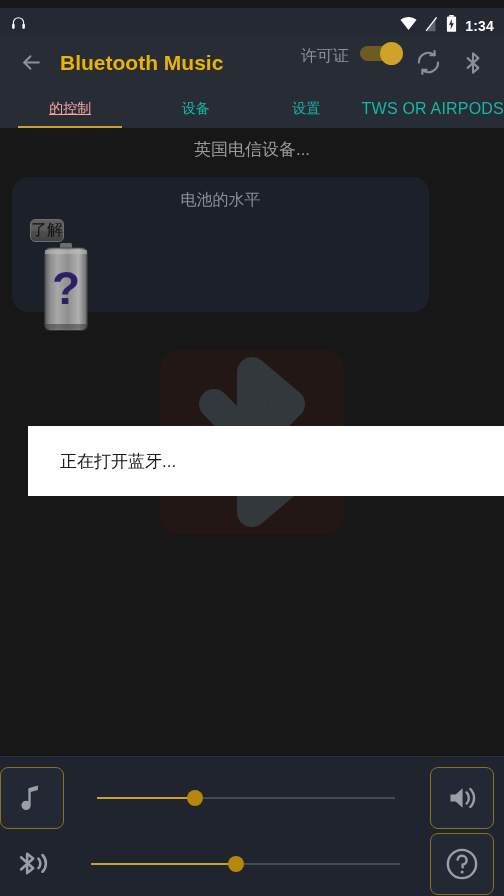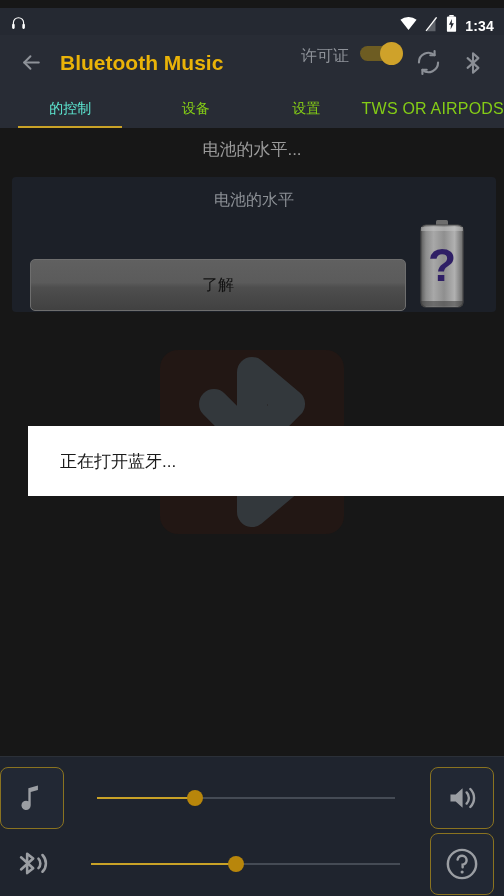--- a/index.html
+++ b/index.html
@@ -45,49 +45,49 @@
   }
   .icon-btn { width: 34px; height: 34px; display: flex; align-items: center; justify-content: center; }
 
   
   .tabs {
     position: absolute; top: 90px; left: 0; width: 504px; height: 38px;
     background: #282c35; display: flex; align-items: stretch;
   }
   .tab {
     display: flex; align-items: center; justify-content: center;
-    position: relative; color: #84cc16; font-size: 14px; white-space: nowrap;
+    position: relative; color: #14b8a6; font-size: 14px; white-space: nowrap;
   }
   .tab.t0 { width: 142px; }
   .tab.t1 { width: 112px; }
   .tab.t2 { width: 112px; text-align: center; }
   .tab.t3 { flex: 1; font-size: 16px; letter-spacing: .2px; text-align: center; }
-  .tab.active { color: #5eead4; }
+  .tab.active { color: #fca5a5; text-decoration: underline; }
   .tab.active::after {
     content: ""; position: absolute; left: 18px; right: 18px; bottom: 0;
     height: 2px; background: #c9a227;
   }
 
   
   .devname {
     position: absolute; top: 131px; left: 0; width: 504px; height: 36px;
     display: flex; align-items: center; justify-content: center;
     color: #9b9b9b; font-size: 17px;
   }
 
   
   .card {
-    position: absolute; top: 177px; left: 12px; width: 484px; height: 135px;
-    background: #1c2028; border-radius: 4px;
+    position: absolute; top: 177px; left: 12px; width: 417px; height: 135px;
+    background: #1c2028; border-radius: 16px;
   }
   .card-title {
     width: 100%; text-align: center; color: #8c9096;
     font-size: 16px; padding-top: 13px;
   }
-  .card-body { display: flex; align-items: flex-end; padding: 0 18px; margin-top: 8px; }
+  .card-body { display: flex; align-items: flex-start; padding: 0 18px; margin-top: 8px; flex-direction: column; }
   .learn-btn {
     flex: 1; height: 52px; border-radius: 5px;
     background: linear-gradient(to bottom, #606060 0%, #5b5b5b 45%, #4e4e4e 55%, #414141 100%);
     border: 1px solid #6e6e6e;
     display: flex; align-items: center; justify-content: center;
     color: #111111; font-size: 16px;
   }
   .battery-wrap { width: 72px; display: flex; align-items: center; justify-content: center; }
 
   
@@ -200,21 +200,21 @@
     </div>
   </div>
 
   <div class="tabs">
     <div class="tab t0 active">的控制</div>
     <div class="tab t1">设备</div>
     <div class="tab t2">设置</div>
     <div class="tab t3">TWS OR AIRPODS</div>
   </div>
 
-  <div class="devname">电池的水平...</div>
+  <div class="devname">英国电信设备...</div>
 
   <div class="card">
     <div class="card-title">电池的水平</div>
     <div class="card-body">
       <div class="learn-btn">了解</div>
       <div class="battery-wrap">
         <svg width="50" height="92" viewBox="0 0 50 92">
           <defs>
             <linearGradient id="bg1" x1="0" y1="0" x2="1" y2="0">
               <stop offset="0%" stop-color="#5d5d5d"></stop>

